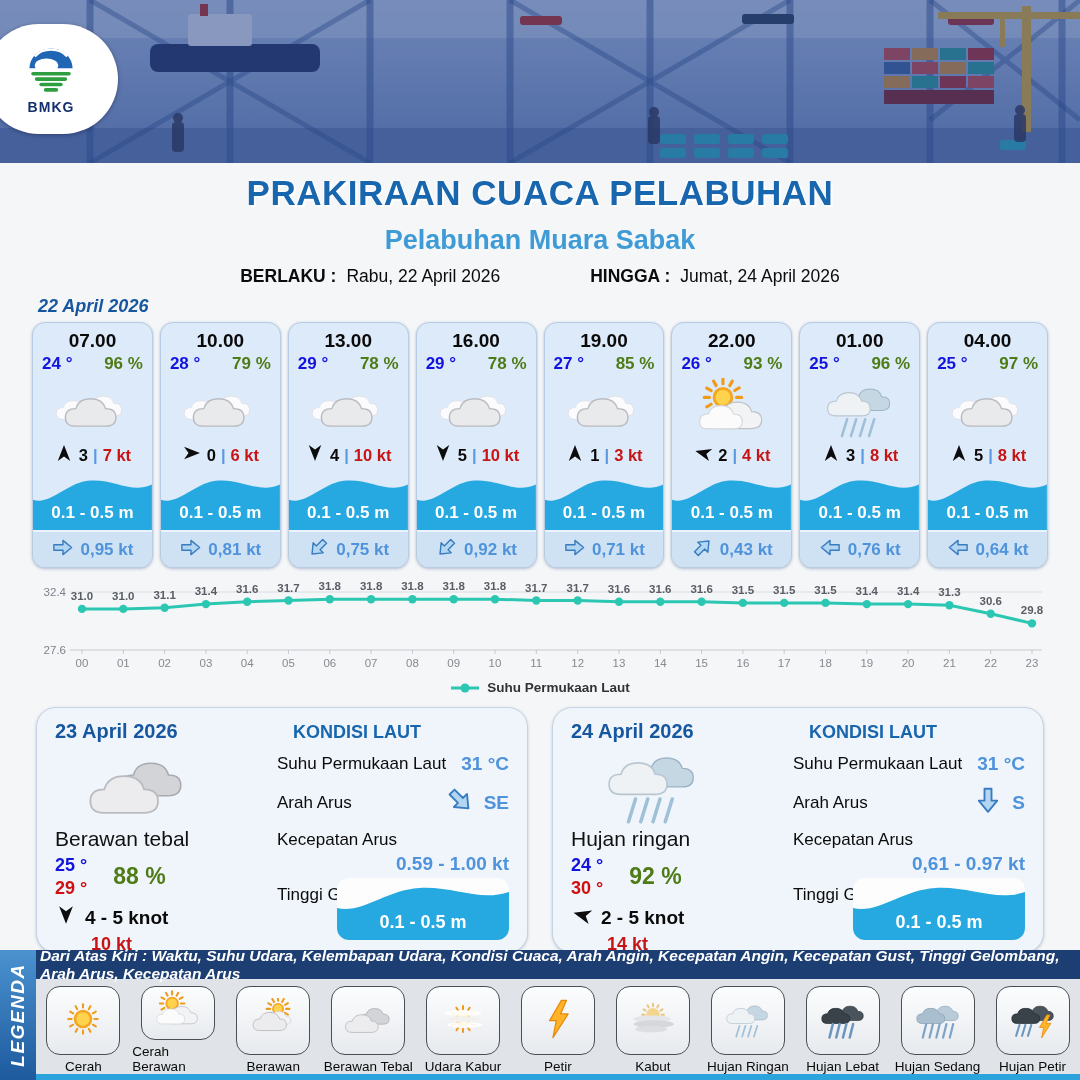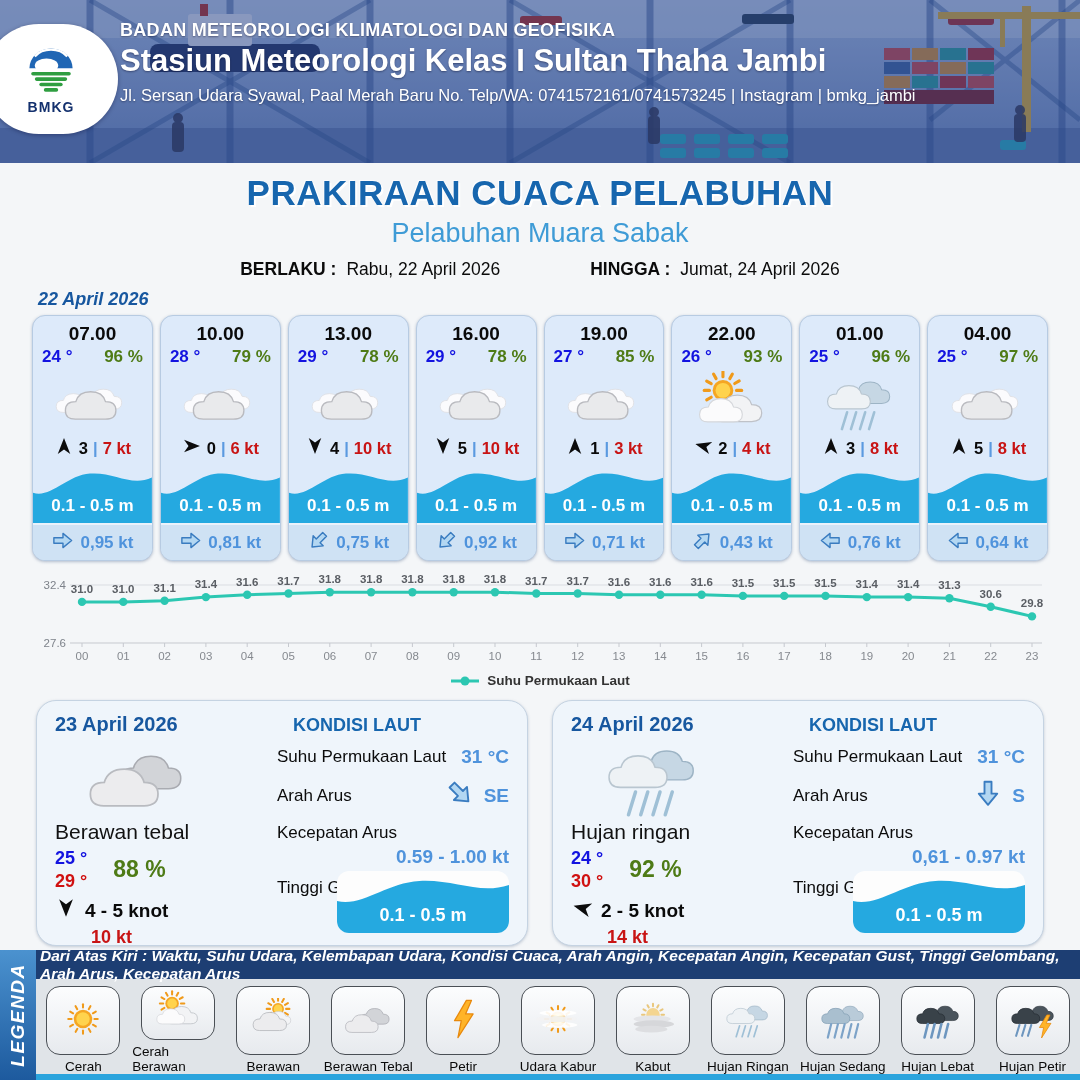--- a/index.html
+++ b/index.html
@@ -9,21 +9,21 @@
   .header-bg{position:absolute;inset:0;}
   .header-text{position:absolute;left:120px;top:20px;z-index:3;color:#fff;}
   .h1line{font-size:18px;font-weight:bold;letter-spacing:.3px;text-shadow:0 1px 2px rgba(0,0,30,.4);}
   .h2line{font-size:31px;font-weight:bold;margin-top:2px;text-shadow:0 1px 2px rgba(0,0,30,.4);}
   .h3line{font-size:16.5px;margin-top:7px;font-weight:500;text-shadow:0 1px 2px rgba(0,0,30,.4);}
   .logo-pill{position:absolute;left:-16px;top:24px;width:134px;height:110px;background:#fff;border-radius:70px;z-index:4;display:flex;flex-direction:column;align-items:center;justify-content:center;box-shadow:0 1px 4px rgba(0,0,40,.35);}
   .logo-pill .logo-text{font-size:14px;font-weight:800;color:#14316e;letter-spacing:1px;margin-top:1px;}
   
   .titleblock{text-align:center;padding-top:10px;}
   .titleblock h1{margin:0;font-size:35px;font-weight:800;letter-spacing:.5px;color:var(--accent);text-shadow:2px 2px 0 rgba(255,255,255,.95),-1px -1px 0 rgba(255,255,255,.7);}
-  .titleblock h2{margin:5px 0 0;font-size:27px;font-weight:400;color:var(--subtitle);}
+  .titleblock h2{margin:12px 0 0;font-size:27px;font-weight:700;color:var(--subtitle);}
   .validrow{margin-top:10px;font-size:17.5px;color:#0b0b0b;display:flex;justify-content:center;align-items:center;}
   .vlabel{font-weight:800;}
   .vgap{width:90px;}
   .vsp{width:10px;}
   .day1-date{margin:9px 0 5px 38px;font-size:18px;font-weight:800;color:var(--date-blue);font-style:italic;}
   
   .cards{display:flex;gap:7px;padding:0 32px;height:246px;}
   .fcard{flex:1;background:var(--card-bg);border:1px solid #b7cbe2;border-radius:13px;overflow:hidden;box-shadow:0 1px 3px rgba(100,120,150,.45);display:flex;flex-direction:column;}
   .f-time{text-align:center;font-weight:800;font-size:19px;margin-top:7px;color:#0a0a0a;}
   .f-th{display:flex;justify-content:space-between;padding:2px 9px 0;font-size:17px;font-weight:800;}
@@ -161,25 +161,20 @@
         <path d="M8 27 a24 22 0 0 1 48 0 z" fill="#2066b4"></path>
         <ellipse cx="27" cy="24" rx="13" ry="8" fill="#ffffff"></ellipse>
         <path d="M14 14 a22 18 0 0 1 36 0" fill="none" stroke="#ffffff" stroke-width="2.5"></path>
         <rect x="10" y="31" width="44" height="4" rx="2" fill="#2f9e41"></rect>
         <rect x="14" y="37" width="36" height="4" rx="2" fill="#2f9e41"></rect>
         <rect x="19" y="43" width="26" height="4" rx="2" fill="#2f9e41"></rect>
         <rect x="24" y="49" width="16" height="4" rx="2" fill="#2f9e41"></rect>
       </svg>
       <div class="logo-text">BMKG</div>
     </div>
-    <div class="header-text">
-      <div class="h1line">BADAN METEOROLOGI KLIMATOLOGI DAN GEOFISIKA</div>
-      <div class="h2line">Stasiun Meteorologi Kelas I Sultan Thaha Jambi</div>
-      <div class="h3line">Jl. Sersan Udara Syawal, Paal Merah Baru No. Telp/WA: 0741572161/0741573245 | Instagram | bmkg_jambi</div>
-    </div>
   </header>
 
   <section class="titleblock">
     <h1>PRAKIRAAN CUACA PELABUHAN</h1>
     <h2>Pelabuhan Muara Sabak</h2>
     <div class="validrow">
       <span class="vlabel">BERLAKU :</span>
         <span class="vsp"></span>
       <span>Rabu, 22 April 2026</span>
       <span class="vgap"></span>
@@ -854,30 +849,20 @@
                 <g transform="translate(2 8) scale(0.84)">
                   <path d="M13 38 q-9 0 -9-8 q0-8 9.5-8 q2.5-9 13.5-9 q11 0 13.5 9 q9.5 0 9.5 8 q0 8-9.5 8 z" fill="#ececee" stroke="#b9bbc0" stroke-width="1.2"></path>
                 </g>
               </svg></span>
           </div>
   <div class="lg-lbl">Berawan Tebal</div>
         </div>
         <div class="lg-item">
           <div class="lg-tile">
             <span><svg width="54" height="42" viewBox="0 0 64 48">
-                <g transform="translate(0 0) scale(1)">
-                  <path d="M36 2 L22 26 h8 L26 46 L44 18 h-9 L42 2 z" fill="#ffb428" stroke="#e8890c" stroke-width="1.5" stroke-linejoin="round"></path>
-                </g>
-              </svg></span>
-          </div>
-  <div class="lg-lbl">Petir</div>
-        </div>
-        <div class="lg-item">
-          <div class="lg-tile">
-            <span><svg width="54" height="42" viewBox="0 0 64 48">
                 <line x1="43.5" y1="24.0" x2="47.5" y2="24.0" stroke="#f09a1a" stroke-width="2.4" stroke-linecap="round"></line>
                 <line x1="42.0" y1="29.8" x2="45.4" y2="31.8" stroke="#f09a1a" stroke-width="2.4" stroke-linecap="round"></line>
                 <line x1="37.8" y1="34.0" x2="39.8" y2="37.4" stroke="#f09a1a" stroke-width="2.4" stroke-linecap="round"></line>
                 <line x1="32.0" y1="35.5" x2="32.0" y2="39.5" stroke="#f09a1a" stroke-width="2.4" stroke-linecap="round"></line>
                 <line x1="26.3" y1="34.0" x2="24.3" y2="37.4" stroke="#f09a1a" stroke-width="2.4" stroke-linecap="round"></line>
                 <line x1="22.0" y1="29.8" x2="18.6" y2="31.8" stroke="#f09a1a" stroke-width="2.4" stroke-linecap="round"></line>
                 <line x1="20.5" y1="24.0" x2="16.5" y2="24.0" stroke="#f09a1a" stroke-width="2.4" stroke-linecap="round"></line>
                 <line x1="22.0" y1="18.3" x2="18.6" y2="16.3" stroke="#f09a1a" stroke-width="2.4" stroke-linecap="round"></line>
                 <line x1="26.2" y1="14.0" x2="24.2" y2="10.6" stroke="#f09a1a" stroke-width="2.4" stroke-linecap="round"></line>
                 <line x1="32.0" y1="12.5" x2="32.0" y2="8.5" stroke="#f09a1a" stroke-width="2.4" stroke-linecap="round"></line>
@@ -888,20 +873,30 @@
                 <ellipse cx="32" cy="17" rx="22" ry="3.4" fill="#ffffff" opacity=".92"></ellipse>
                 <ellipse cx="30" cy="24" rx="24" ry="3.6" fill="#f2f2f3" opacity=".95"></ellipse>
                 <ellipse cx="34" cy="31" rx="21" ry="3.4" fill="#ffffff" opacity=".9"></ellipse>
               </svg></span>
           </div>
   <div class="lg-lbl">Udara Kabur</div>
         </div>
         <div class="lg-item">
           <div class="lg-tile">
             <span><svg width="54" height="42" viewBox="0 0 64 48">
+                <g transform="translate(0 0) scale(1)">
+                  <path d="M36 2 L22 26 h8 L26 46 L44 18 h-9 L42 2 z" fill="#ffb428" stroke="#e8890c" stroke-width="1.5" stroke-linejoin="round"></path>
+                </g>
+              </svg></span>
+          </div>
+  <div class="lg-lbl">Petir</div>
+        </div>
+        <div class="lg-item">
+          <div class="lg-tile">
+            <span><svg width="54" height="42" viewBox="0 0 64 48">
                 <circle cx="32" cy="19" r="8" fill="#f3cf7e" opacity=".85"></circle>
                 <line x1="42.0" y1="19.0" x2="45.0" y2="19.0" stroke="#e9c77d" stroke-width="2.4" stroke-linecap="round"></line>
                 <line x1="40.7" y1="24.0" x2="43.3" y2="25.5" stroke="#e9c77d" stroke-width="2.4" stroke-linecap="round"></line>
                 <line x1="37.0" y1="27.7" x2="38.5" y2="30.3" stroke="#e9c77d" stroke-width="2.4" stroke-linecap="round"></line>
                 <line x1="32.0" y1="29.0" x2="32.0" y2="32.0" stroke="#e9c77d" stroke-width="2.4" stroke-linecap="round"></line>
                 <line x1="27.0" y1="27.7" x2="25.5" y2="30.3" stroke="#e9c77d" stroke-width="2.4" stroke-linecap="round"></line>
                 <line x1="23.3" y1="24.0" x2="20.7" y2="25.5" stroke="#e9c77d" stroke-width="2.4" stroke-linecap="round"></line>
                 <line x1="22.0" y1="19.0" x2="19.0" y2="19.0" stroke="#e9c77d" stroke-width="2.4" stroke-linecap="round"></line>
                 <line x1="23.3" y1="14.0" x2="20.7" y2="12.5" stroke="#e9c77d" stroke-width="2.4" stroke-linecap="round"></line>
                 <line x1="27.0" y1="10.3" x2="25.5" y2="7.7" stroke="#e9c77d" stroke-width="2.4" stroke-linecap="round"></line>
@@ -929,50 +924,50 @@
                 <line x1="36" y1="32" x2="32" y2="45" stroke="#9fc0d6" stroke-width="2" stroke-linecap="round"></line>
                 <line x1="43" y1="32" x2="39" y2="45" stroke="#9fc0d6" stroke-width="2" stroke-linecap="round"></line>
               </svg></span>
           </div>
   <div class="lg-lbl">Hujan Ringan</div>
         </div>
         <div class="lg-item">
           <div class="lg-tile">
             <span><svg width="54" height="42" viewBox="0 0 64 48">
                 <g transform="translate(22 0) scale(0.68)">
+                  <path d="M13 38 q-9 0 -9-8 q0-8 9.5-8 q2.5-9 13.5-9 q11 0 13.5 9 q9.5 0 9.5 8 q0 8-9.5 8 z" fill="#4a545c" stroke="#333b42" stroke-width="1.2"></path>
+                </g>
+                <g transform="translate(4 2) scale(0.72)">
+                  <path d="M13 38 q-9 0 -9-8 q0-8 9.5-8 q2.5-9 13.5-9 q11 0 13.5 9 q9.5 0 9.5 8 q0 8-9.5 8 z" fill="#394249" stroke="#272e34" stroke-width="1.2"></path>
+                </g>
+                <line x1="20" y1="30" x2="16" y2="46" stroke="#6d96bf" stroke-width="3" stroke-linecap="round"></line>
+                <line x1="28" y1="30" x2="24" y2="46" stroke="#6d96bf" stroke-width="3" stroke-linecap="round"></line>
+                <line x1="36" y1="30" x2="32" y2="46" stroke="#6d96bf" stroke-width="3" stroke-linecap="round"></line>
+                <line x1="44" y1="30" x2="40" y2="46" stroke="#6d96bf" stroke-width="3" stroke-linecap="round"></line>
+              </svg></span>
+          </div>
+  <div class="lg-lbl">Hujan Lebat</div>
+        </div>
+        <div class="lg-item">
+          <div class="lg-tile">
+            <span><svg width="54" height="42" viewBox="0 0 64 48">
+                <g transform="translate(22 0) scale(0.68)">
                   <path d="M13 38 q-9 0 -9-8 q0-8 9.5-8 q2.5-9 13.5-9 q11 0 13.5 9 q9.5 0 9.5 8 q0 8-9.5 8 z" fill="#b9cbd9" stroke="#91a9bc" stroke-width="1.2"></path>
                 </g>
                 <g transform="translate(4 2) scale(0.72)">
                   <path d="M13 38 q-9 0 -9-8 q0-8 9.5-8 q2.5-9 13.5-9 q11 0 13.5 9 q9.5 0 9.5 8 q0 8-9.5 8 z" fill="#a9bfcf" stroke="#84a0b5" stroke-width="1.2"></path>
                 </g>
                 <line x1="18" y1="30" x2="14" y2="46" stroke="#7da3c8" stroke-width="2.6" stroke-linecap="round"></line>
                 <line x1="26" y1="30" x2="22" y2="46" stroke="#7da3c8" stroke-width="2.6" stroke-linecap="round"></line>
                 <line x1="34" y1="30" x2="30" y2="46" stroke="#7da3c8" stroke-width="2.6" stroke-linecap="round"></line>
                 <line x1="42" y1="30" x2="38" y2="46" stroke="#7da3c8" stroke-width="2.6" stroke-linecap="round"></line>
                 <line x1="50" y1="30" x2="46" y2="46" stroke="#7da3c8" stroke-width="2.6" stroke-linecap="round"></line>
               </svg></span>
           </div>
   <div class="lg-lbl">Hujan Sedang</div>
-        </div>
-        <div class="lg-item">
-          <div class="lg-tile">
-            <span><svg width="54" height="42" viewBox="0 0 64 48">
-                <g transform="translate(22 0) scale(0.68)">
-                  <path d="M13 38 q-9 0 -9-8 q0-8 9.5-8 q2.5-9 13.5-9 q11 0 13.5 9 q9.5 0 9.5 8 q0 8-9.5 8 z" fill="#4a545c" stroke="#333b42" stroke-width="1.2"></path>
-                </g>
-                <g transform="translate(4 2) scale(0.72)">
-                  <path d="M13 38 q-9 0 -9-8 q0-8 9.5-8 q2.5-9 13.5-9 q11 0 13.5 9 q9.5 0 9.5 8 q0 8-9.5 8 z" fill="#394249" stroke="#272e34" stroke-width="1.2"></path>
-                </g>
-                <line x1="20" y1="30" x2="16" y2="46" stroke="#6d96bf" stroke-width="3" stroke-linecap="round"></line>
-                <line x1="28" y1="30" x2="24" y2="46" stroke="#6d96bf" stroke-width="3" stroke-linecap="round"></line>
-                <line x1="36" y1="30" x2="32" y2="46" stroke="#6d96bf" stroke-width="3" stroke-linecap="round"></line>
-                <line x1="44" y1="30" x2="40" y2="46" stroke="#6d96bf" stroke-width="3" stroke-linecap="round"></line>
-              </svg></span>
-          </div>
-  <div class="lg-lbl">Hujan Lebat</div>
         </div>
         <div class="lg-item">
           <div class="lg-tile">
             <span><svg width="54" height="42" viewBox="0 0 64 48">
                 <g transform="translate(22 0) scale(0.68)">
                   <path d="M13 38 q-9 0 -9-8 q0-8 9.5-8 q2.5-9 13.5-9 q11 0 13.5 9 q9.5 0 9.5 8 q0 8-9.5 8 z" fill="#4a545c" stroke="#333b42" stroke-width="1.2"></path>
                 </g>
                 <g transform="translate(4 2) scale(0.72)">
                   <path d="M13 38 q-9 0 -9-8 q0-8 9.5-8 q2.5-9 13.5-9 q11 0 13.5 9 q9.5 0 9.5 8 q0 8-9.5 8 z" fill="#394249" stroke="#272e34" stroke-width="1.2"></path>
                 </g>

